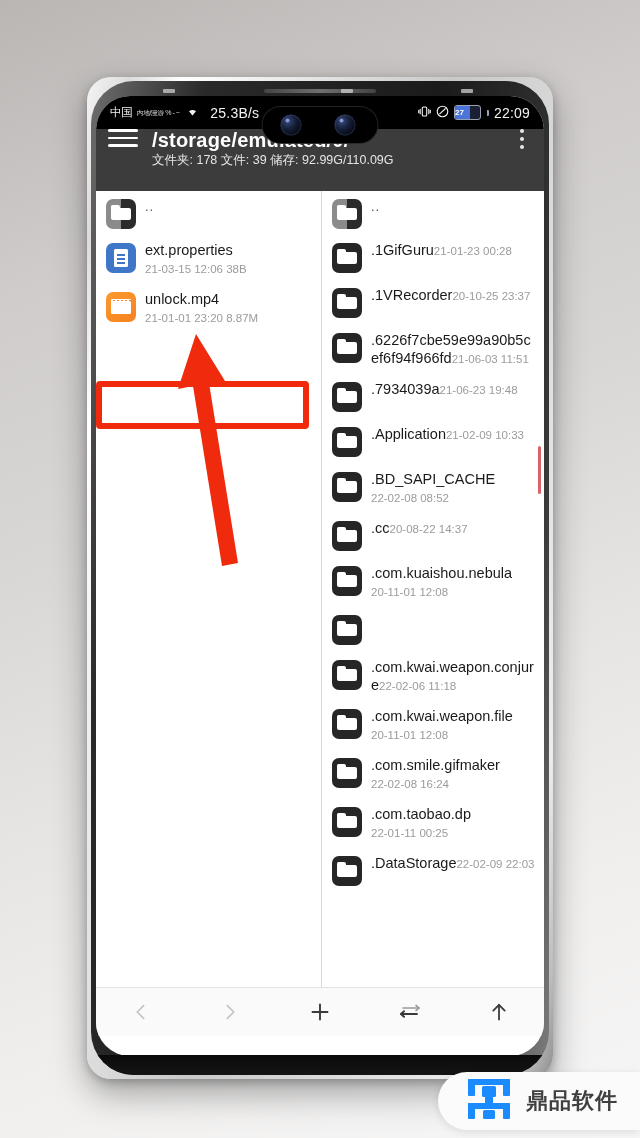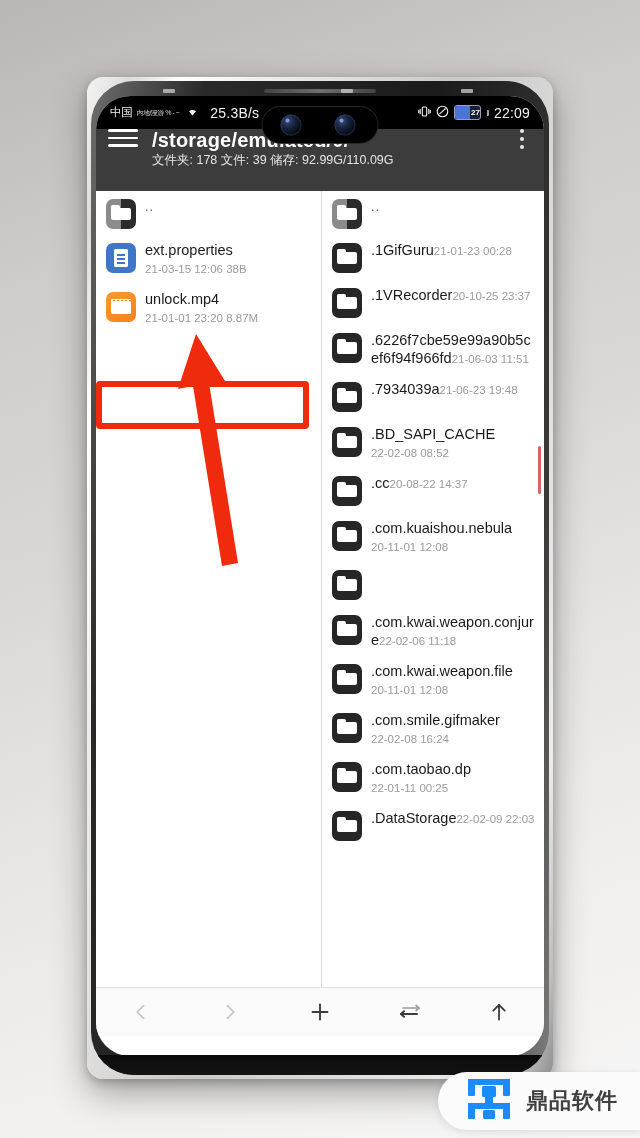--- a/index.html
+++ b/index.html
@@ -5,21 +5,21 @@
   html,body{margin:0;padding:0;}
   body{
     width:640px;height:1138px;overflow:hidden;position:relative;
     font-family:"Liberation Sans","DejaVu Sans",sans-serif;
     background:linear-gradient(160deg,#b9b6b4 0%,#cfcccb 22%,#d9d7d6 42%,#e6e5e4 62%,#f0efee 80%,#f7f6f6 100%);
   }
 
   
   #phone{
     position:absolute;left:87px;top:77px;width:466px;height:1002px;
-    border-radius:16px;
+    border-radius:24px;
     background:linear-gradient(105deg,#f4f4f4 0%,#dcdcdc 6%,#ffffff 13%,#c9c9c9 50%,#ededed 88%,#bdbdbd 96%,#8e8e8e 100%);
     box-shadow:0 14px 34px rgba(0,0,0,.34), 0 3px 10px rgba(0,0,0,.22);
   }
   #phone-inner{
     position:absolute;left:4px;top:4px;width:458px;height:994px;
     border-radius:43px;
     background:linear-gradient(100deg,#6e6e6e,#2a2a2a 18%,#1b1b1b 55%,#3a3a3a 84%,#7d7d7d);
     overflow:hidden;
   }
   #screen{
@@ -46,21 +46,21 @@
     display:flex;align-items:center;justify-content:space-between;
     padding:0 14px;box-sizing:border-box;z-index:6;
   }
   .sb-left{display:flex;align-items:center;gap:4px;}
   .sb-carrier{font-size:11.5px;letter-spacing:-.3px;}
   .sb-tiny{font-size:7px;opacity:.85;letter-spacing:-.5px;transform:scaleY(.9);}
   .sb-speed{font-size:14px;margin-left:6px;letter-spacing:.2px;}
   .sb-right{display:flex;align-items:center;gap:5px;}
   .sb-time{font-size:14px;letter-spacing:.2px;}
   .batt{
-    position:relative;display:inline-flex;align-items:center;justify-content:flex-end;
+    position:relative;display:inline-flex;align-items:center;justify-content:flex-start;
     width:25px;height:13px;border:1px solid #9aa0b5;border-radius:3px;
     background:#1a1f33;overflow:hidden;
   }
   .batt-fill{position:absolute;left:0;top:0;bottom:0;width:62%;background:#4a74d8;}
   .batt-num{position:relative;font-size:8px;color:#fff;font-weight:bold;z-index:2;}
   .batt-cap{width:2px;height:6px;background:#9aa0b5;border-radius:0 1px 1px 0;margin-left:1px;}
 
   
   #camera-pill{
     position:absolute;left:50%;transform:translateX(-50%);top:11px;
@@ -290,20 +290,26 @@
               <div class="row">
                 <span class="ico folder">
                   <span class="folder-glyph"></span>
                 </span>
                 <span class="meta"><span class="fname">.7934039a</span><span class="fsub">21-06-23 19:48</span></span>
               </div>
               <div class="row">
                 <span class="ico folder">
                   <span class="folder-glyph"></span>
                 </span>
+                <span class="meta"><span class="fname">.Application</span><span class="fsub">21-02-09 10:33</span></span>
+              </div>
+              <div class="row">
+                <span class="ico folder">
+                  <span class="folder-glyph"></span>
+                </span>
                 <span class="meta"><span class="fname">.BD_SAPI_CACHE</span><span class="fsub">22-02-08 08:52</span></span>
               </div>
               <div class="row">
                 <span class="ico folder">
                   <span class="folder-glyph"></span>
                 </span>
                 <span class="meta"><span class="fname">.cc</span><span class="fsub">20-08-22 14:37</span></span>
               </div>
               <div class="row">
                 <span class="ico folder">

